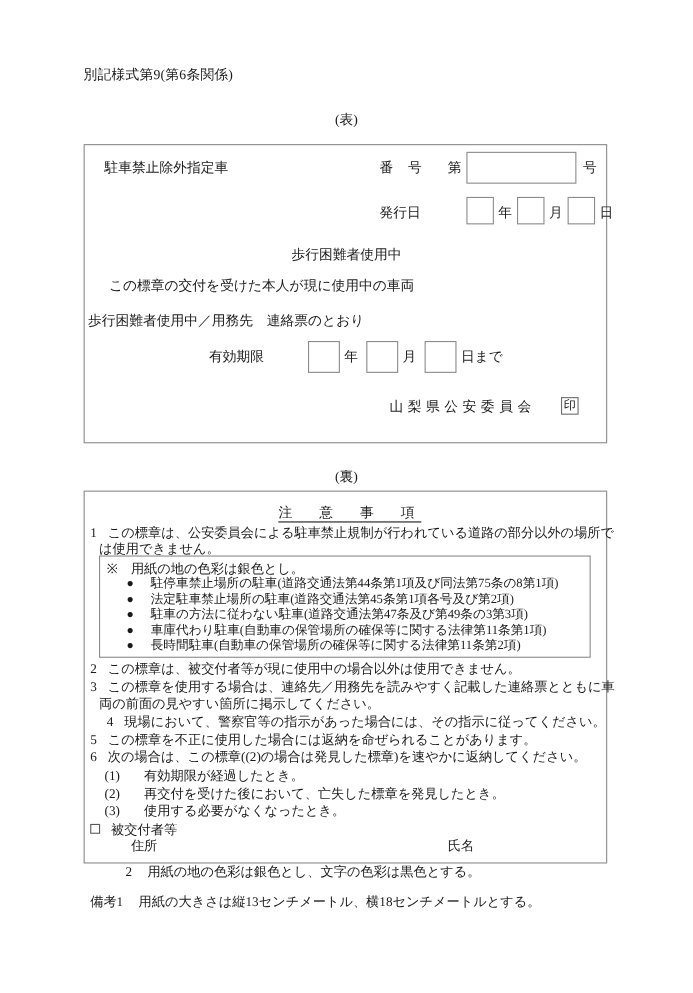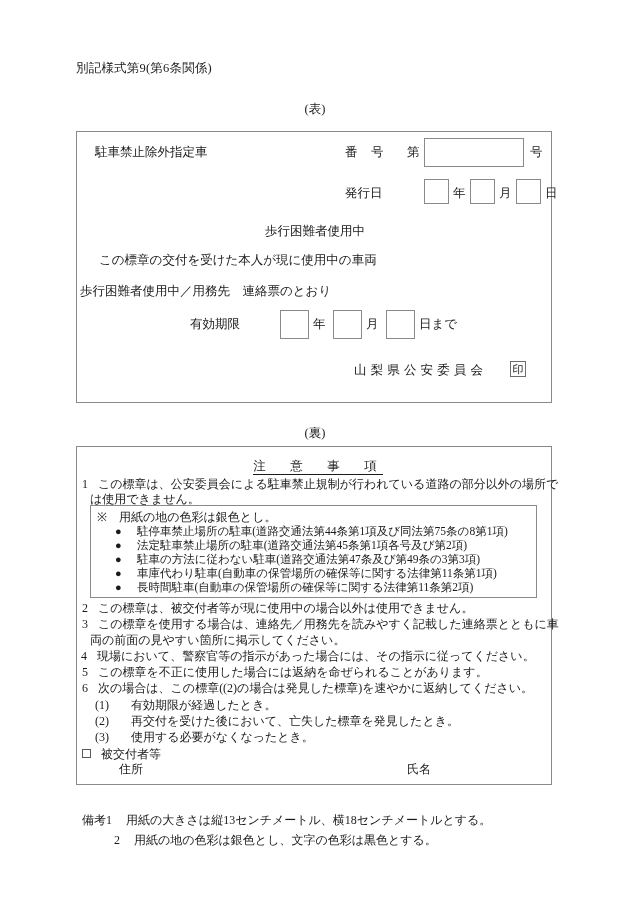--- a/index.html
+++ b/index.html
@@ -244,32 +244,32 @@
       <div class="bullet-row" style="left:24px; top:46px;"><span class="dot">●</span><span>駐車の方法に従わない駐車(道路交通法第47条及び第49条の3第3項)</span></div>
       <div class="bullet-row" style="left:24px; top:60px;"><span class="dot">●</span><span>車庫代わり駐車(自動車の保管場所の確保等に関する法律第11条第1項)</span></div>
       <div class="bullet-row" style="left:24px; top:74px;"><span class="dot">●</span><span>長時間駐車(自動車の保管場所の確保等に関する法律第11条第2項)</span></div>
     </div>
 
     <div class="num-item" style="left:5px; top:154px;"><span class="mk">2</span><span>この標章は、被交付者等が現に使用中の場合以外は使用できません。</span></div>
 
     <div class="num-item" style="left:5px; top:170px;"><span class="mk">3</span><span>この標章を使用する場合は、連絡先／用務先を読みやすく記載した</span><span class="ul">連絡票</span><span>とともに車</span></div>
     <div class="wrapline" style="left:13px; top:186px;">両の前面の見やすい箇所に掲示してください。</div>
 
-    <div class="num-item" style="left:4px; top:202px;"><span class="mk">4</span><span>現場において、警察官等の指示があった場合には、その指示に従ってください。</span></div>
+    <div class="num-item" style="left:20px; top:202px;"><span class="mk">4</span><span>現場において、警察官等の指示があった場合には、その指示に従ってください。</span></div>
 
     <div class="num-item" style="left:5px; top:218px;"><span class="mk">5</span><span>この標章を</span><span class="ul">不正に使用した場合には返納を命ぜられる</span><span>ことがあります。</span></div>
 
     <div class="num-item" style="left:5px; top:234px;"><span class="mk">6</span><span>次の場合は、この標章((2)の場合は発見した標章)を速やかに返納してください。</span></div>
 
     <div class="sub-item" style="left:18px; top:250px;"><span class="mk">(1)</span><span>有効期限が経過したとき。</span></div>
     <div class="sub-item" style="left:18px; top:266px;"><span class="mk">(2)</span><span>再交付を受けた後において、亡失した標章を発見したとき。</span></div>
     <div class="sub-item" style="left:18px; top:282px;"><span class="mk">(3)</span><span>使用する必要がなくなったとき。</span></div>
 
     <div class="checkrow" style="left:5px; top:299px;"><span class="cbox"></span><span>被交付者等</span></div>
     <div class="t" style="left:42px; top:316px; font-size:12px;">住所</div>
     <div class="t" style="left:330px; top:316px; font-size:12px;">氏名</div>
 
   </div>
 
   <div class="remark" style="left:82px; top:812px;"><span>備考</span><span>1</span><span style="display:inline-block;width:14px;"></span><span>用紙の大きさは縦13センチメートル、横18センチメートルとする。</span></div>
-  <div class="remark" style="left:114px; top:832px;"><span>2</span><span style="display:inline-block;width:14px;"></span><span>用紙の地の色彩は銀色とし、文字の色彩は黒色とする。</span></div>
+  <div class="remark" style="left:114px; top:784px;"><span>2</span><span style="display:inline-block;width:14px;"></span><span>用紙の地の色彩は銀色とし、文字の色彩は黒色とする。</span></div>
 
 </div>
 
 </body></html>

